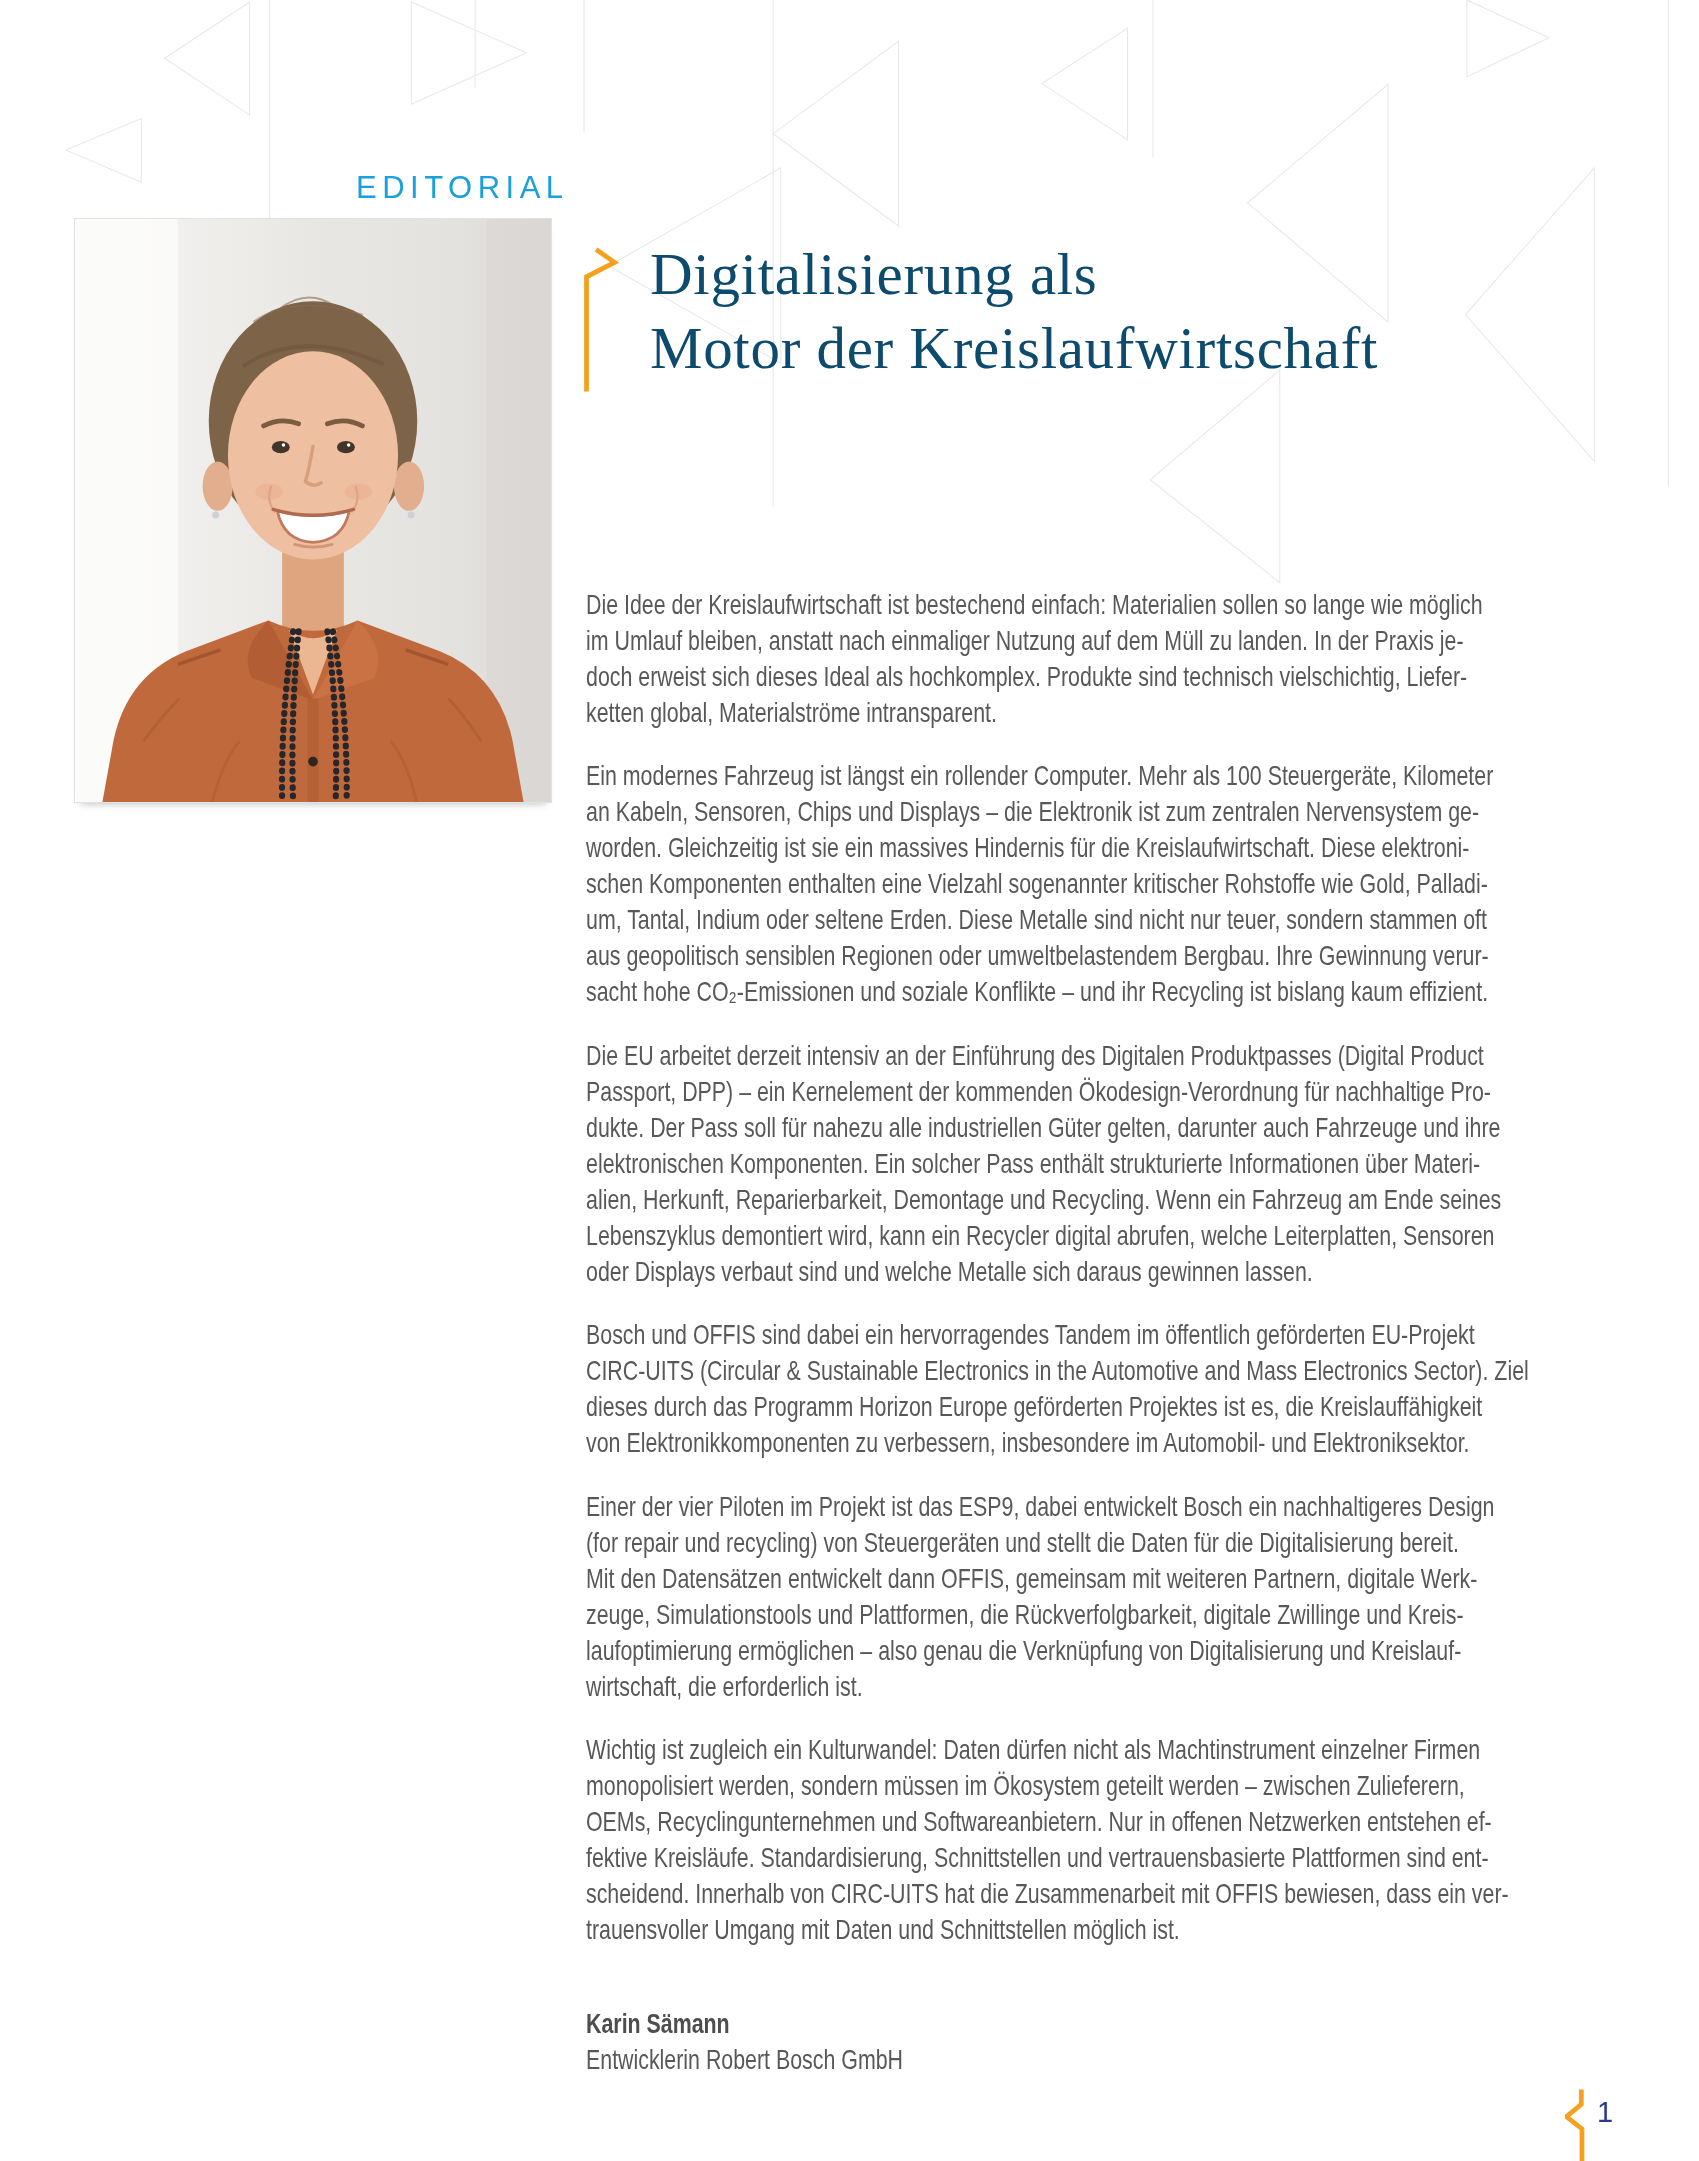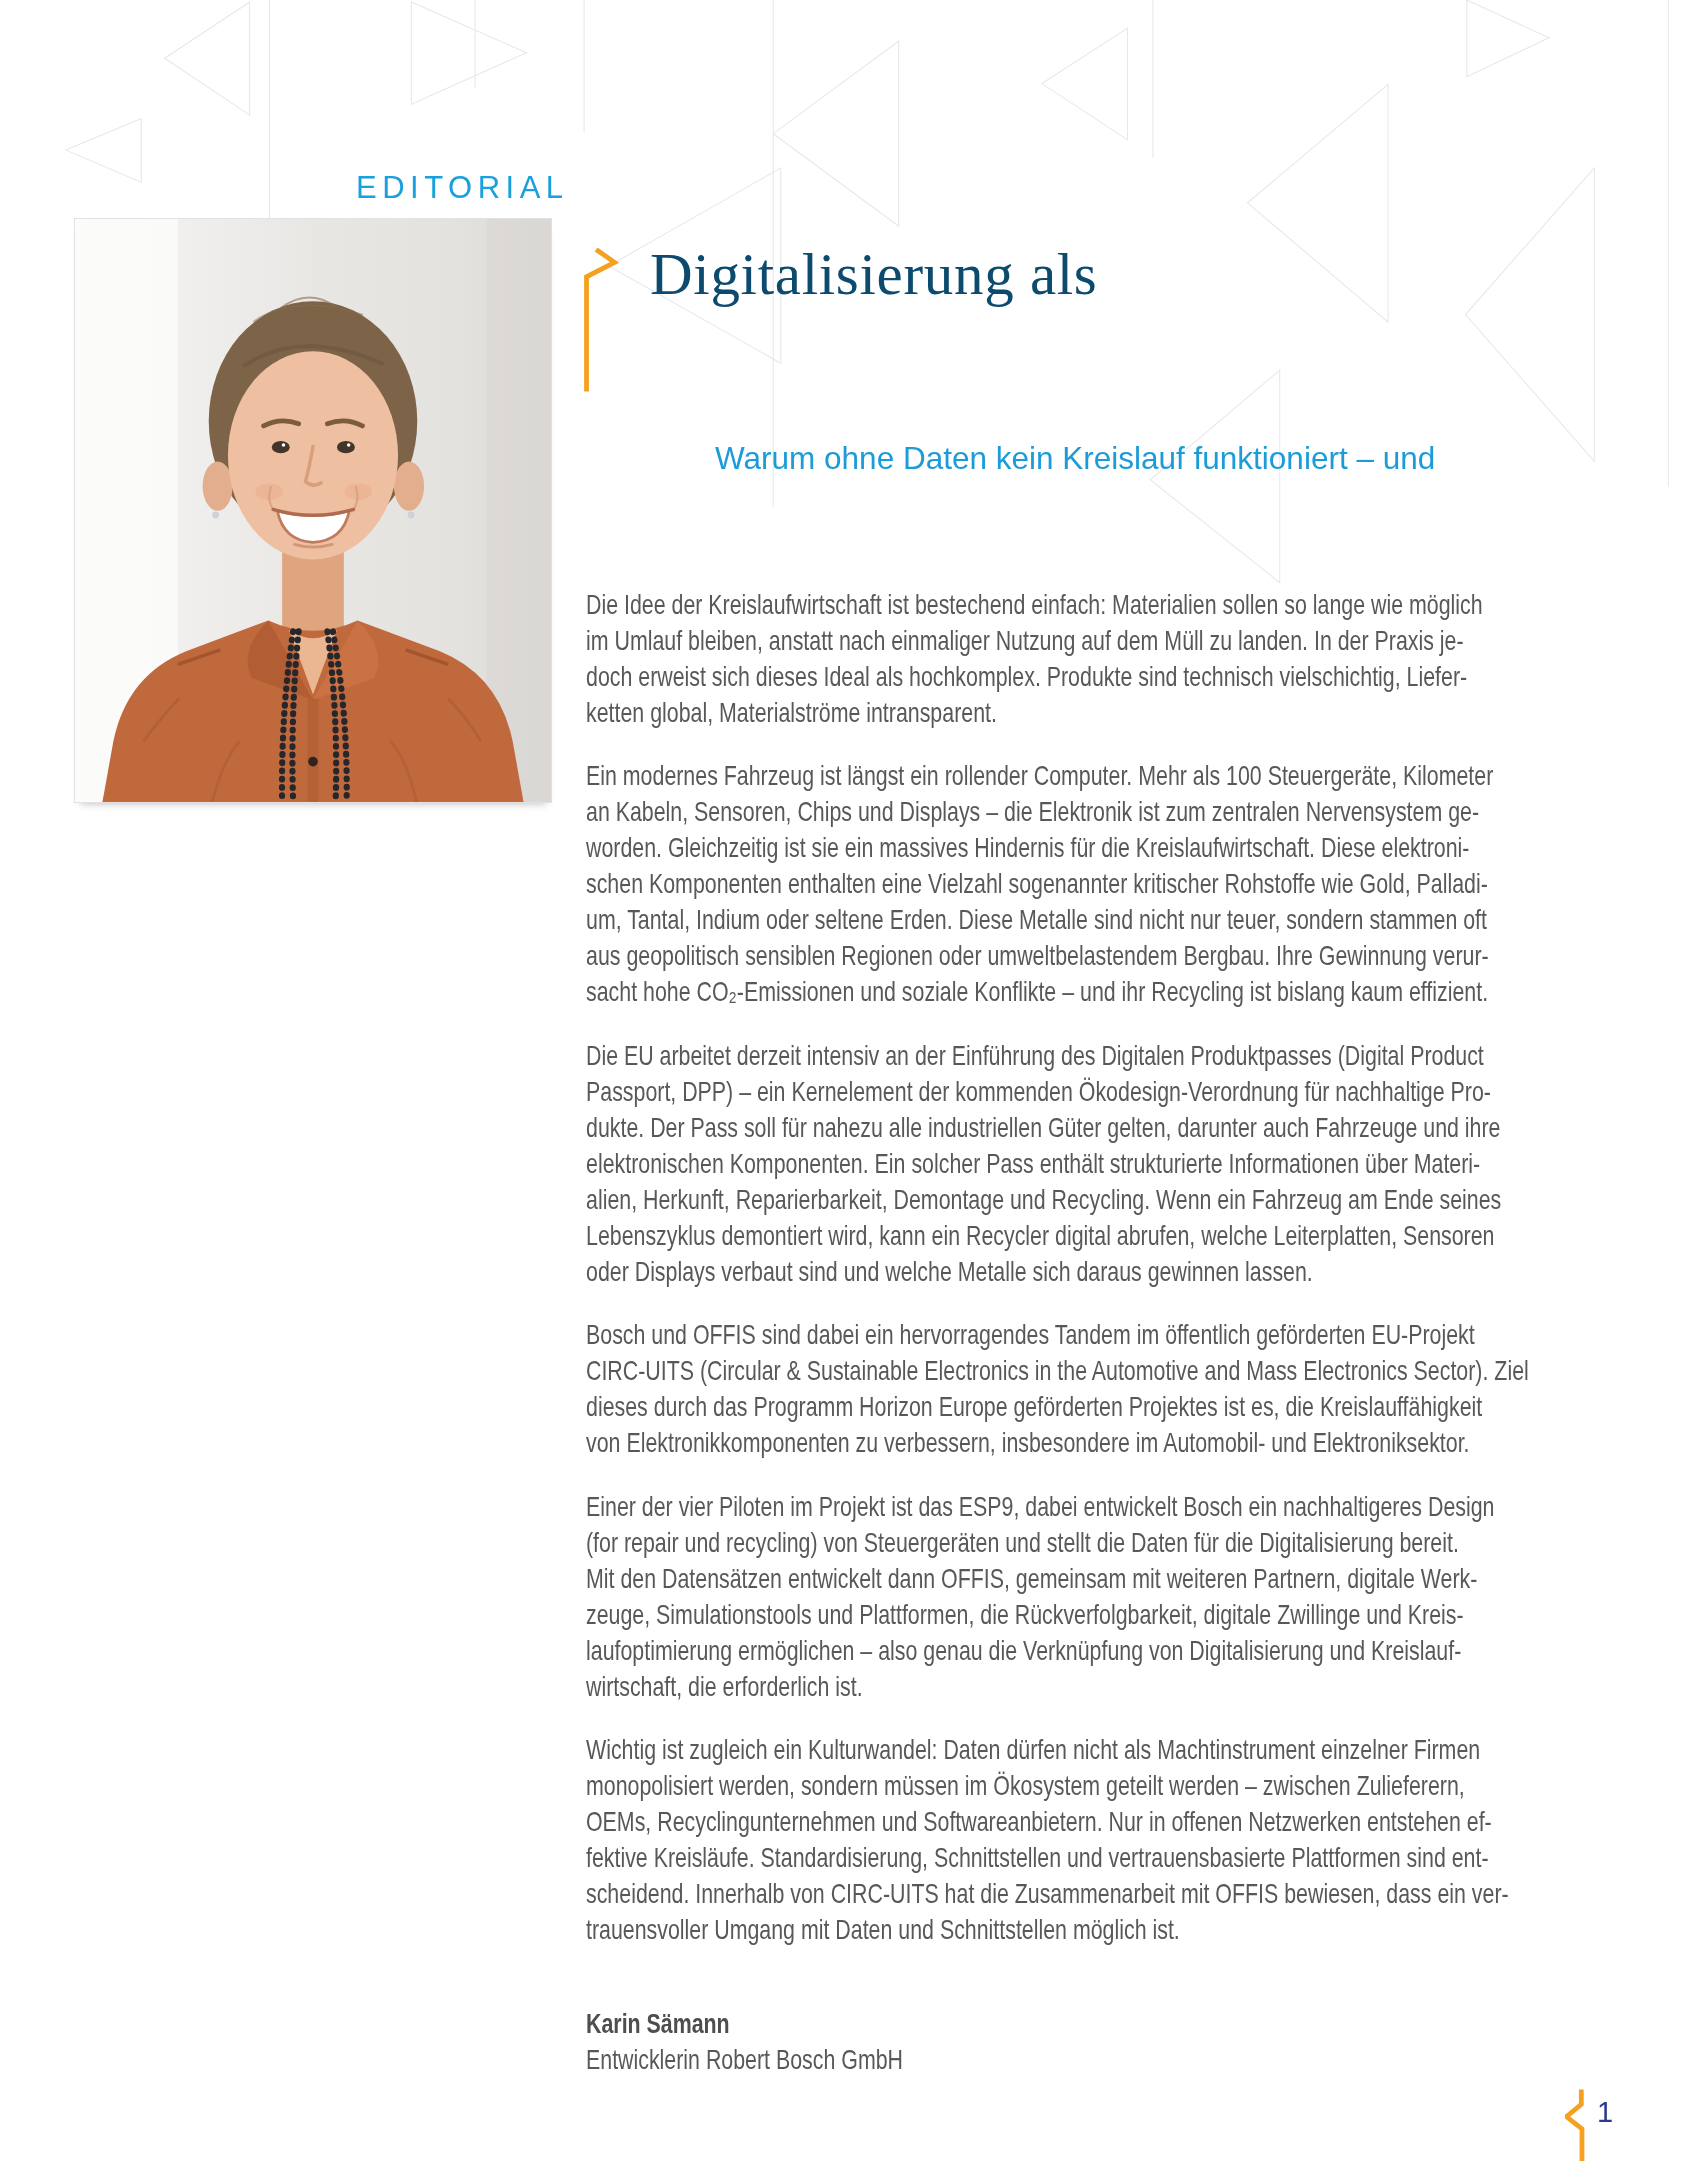--- a/index.html
+++ b/index.html
@@ -145,24 +145,24 @@
       <path d="M 368 602 Q 384 722 380 851" stroke="#26262b" stroke-width="9" fill="none" stroke-linecap="round" stroke-dasharray="1 11"></path>
     </svg>
   </figure>
 
   <svg class="headline-chevron" width="41" height="151" viewBox="0 0 60 220">
     <polyline points="25,6 52,25 11,46 11,214" fill="none" stroke="#f5a01e" stroke-width="7"></polyline>
   </svg>
 
   <h1 class="headline">
     <div>Digitalisierung als</div>
+    <div>Motor der Kreislaufwirtschaft</div>
   </h1>
 
   <div class="subtitle">
-    <div>Warum ohne Daten kein Kreislauf funktioniert – und</div>
   </div>
 
   <div class="article-body">
     <p>Die Idee der Kreislaufwirtschaft ist bestechend einfach: Materialien sollen so lange wie möglich
 im Umlauf bleiben, anstatt nach einmaliger Nutzung auf dem Müll zu landen. In der Praxis je-
 doch erweist sich dieses Ideal als hochkomplex. Produkte sind technisch vielschichtig, Liefer-
 ketten global, Materialströme intransparent.</p>
     <p>Ein modernes Fahrzeug ist längst ein rollender Computer. Mehr als 100 Steuergeräte, Kilometer
 an Kabeln, Sensoren, Chips und Displays – die Elektronik ist zum zentralen Nervensystem ge-
 worden. Gleichzeitig ist sie ein massives Hindernis für die Kreislaufwirtschaft. Diese elektroni-

